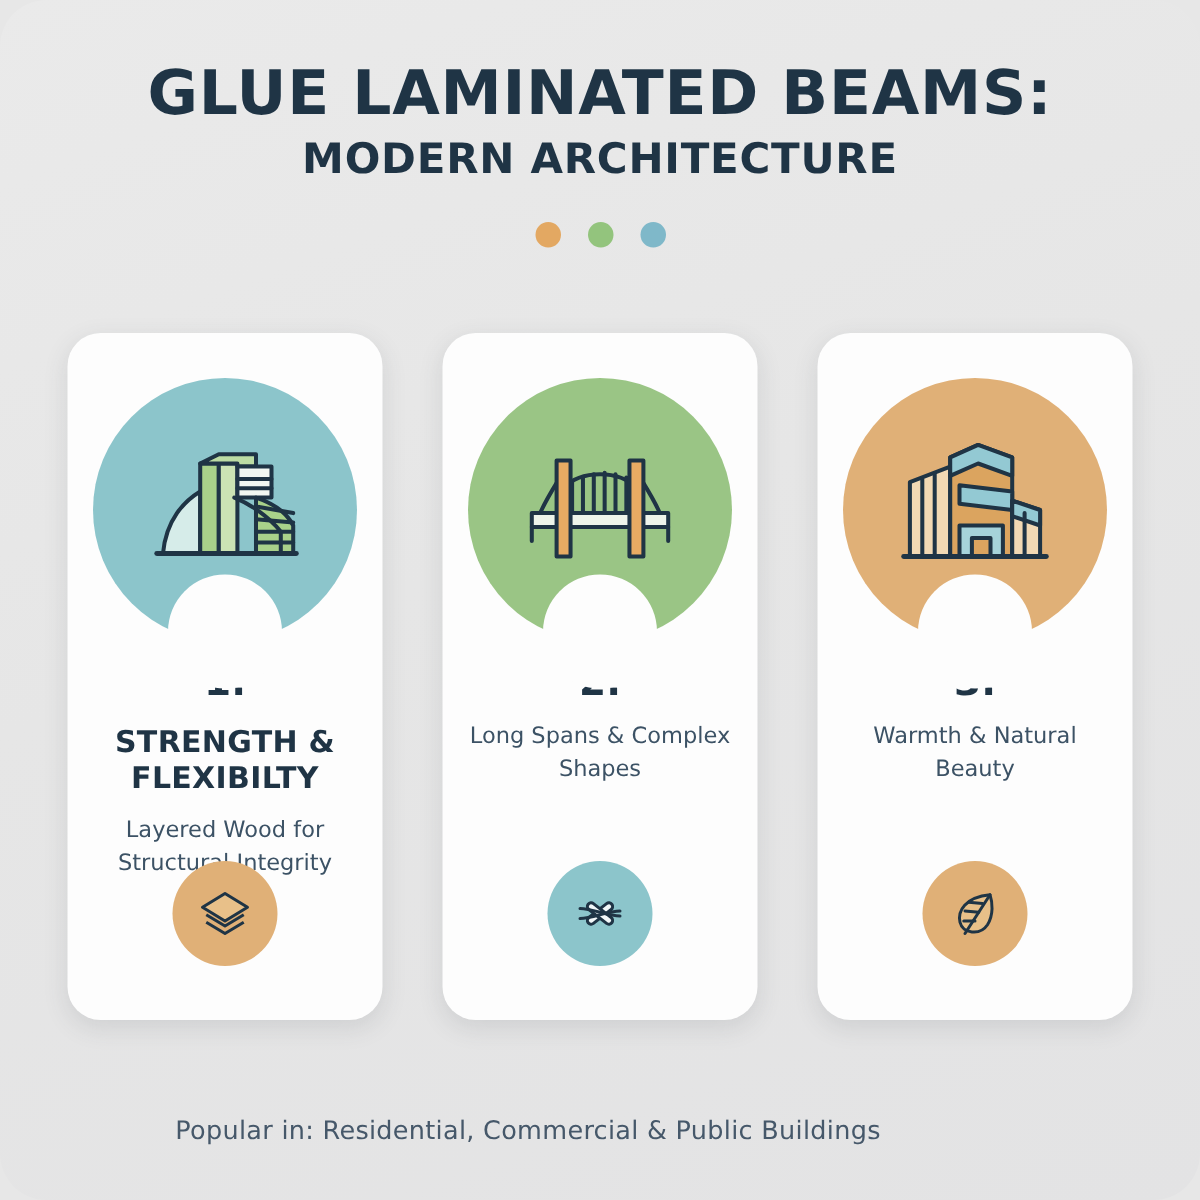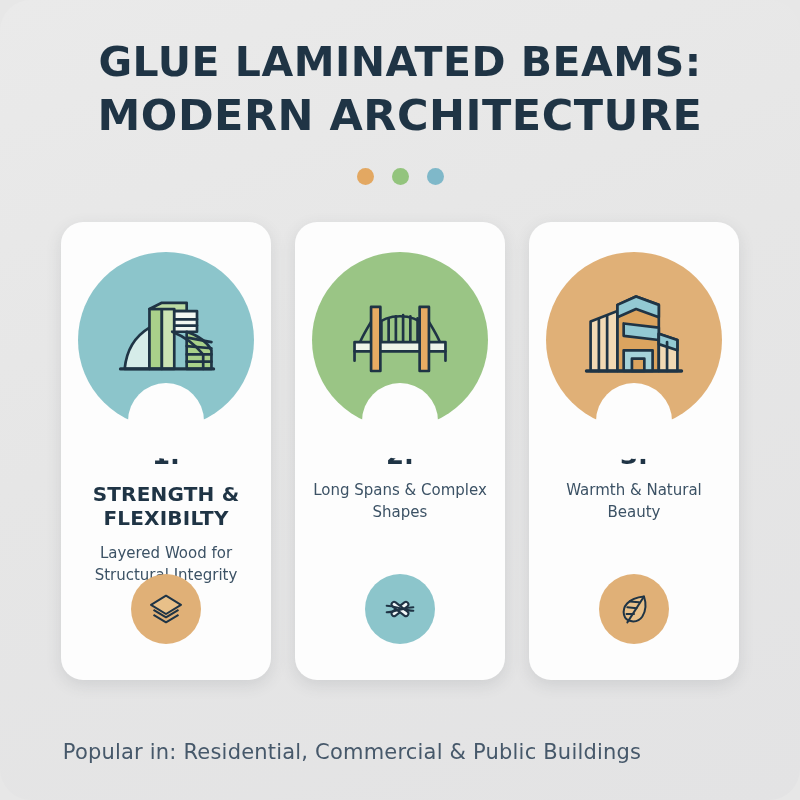--- a/index.html
+++ b/index.html
@@ -31,21 +31,21 @@
     display: block;
     font-family: "DejaVu Sans", "Liberation Sans", sans-serif;
     font-weight: bold;
     font-size: 41px;
     letter-spacing: 0.5px;
     color: #1f3445;
     line-height: 1.28;
     text-transform: uppercase;
   }
   .title-line.second {
-    font-size: 43px;
+    font-size: 28px;
   }
 
   
   .dots {
     display: flex;
     justify-content: center;
     align-items: center;
     gap: 18px;
     margin-top: 24px;
   }
@@ -56,21 +56,21 @@
   }
 
   
   .cards {
     position: absolute;
     top: 222px;
     left: 0;
     width: 800px;
     display: flex;
     justify-content: center;
-    gap: 24px;
+    gap: 40px;
   }
   .card {
     position: relative;
     width: 210px;
     height: 458px;
     background: #fdfdfd;
     border-radius: 22px;
     box-shadow: 0 5px 16px rgba(60, 70, 80, 0.13);
     display: flex;
     flex-direction: column;
@@ -159,21 +159,21 @@
   }
 
   
   .footer {
     position: absolute;
     bottom: 36px;
     left: 0;
     width: 704px;
     text-align: center;
     font-family: "DejaVu Sans", "Liberation Sans", sans-serif;
-    font-size: 21px;
+    font-size: 17px;
     color: #46586a;
     letter-spacing: 0.2px;
   }
 </style>
 </head>
 <body>
 
 <div class="poster">
 
   <div class="title-block">

